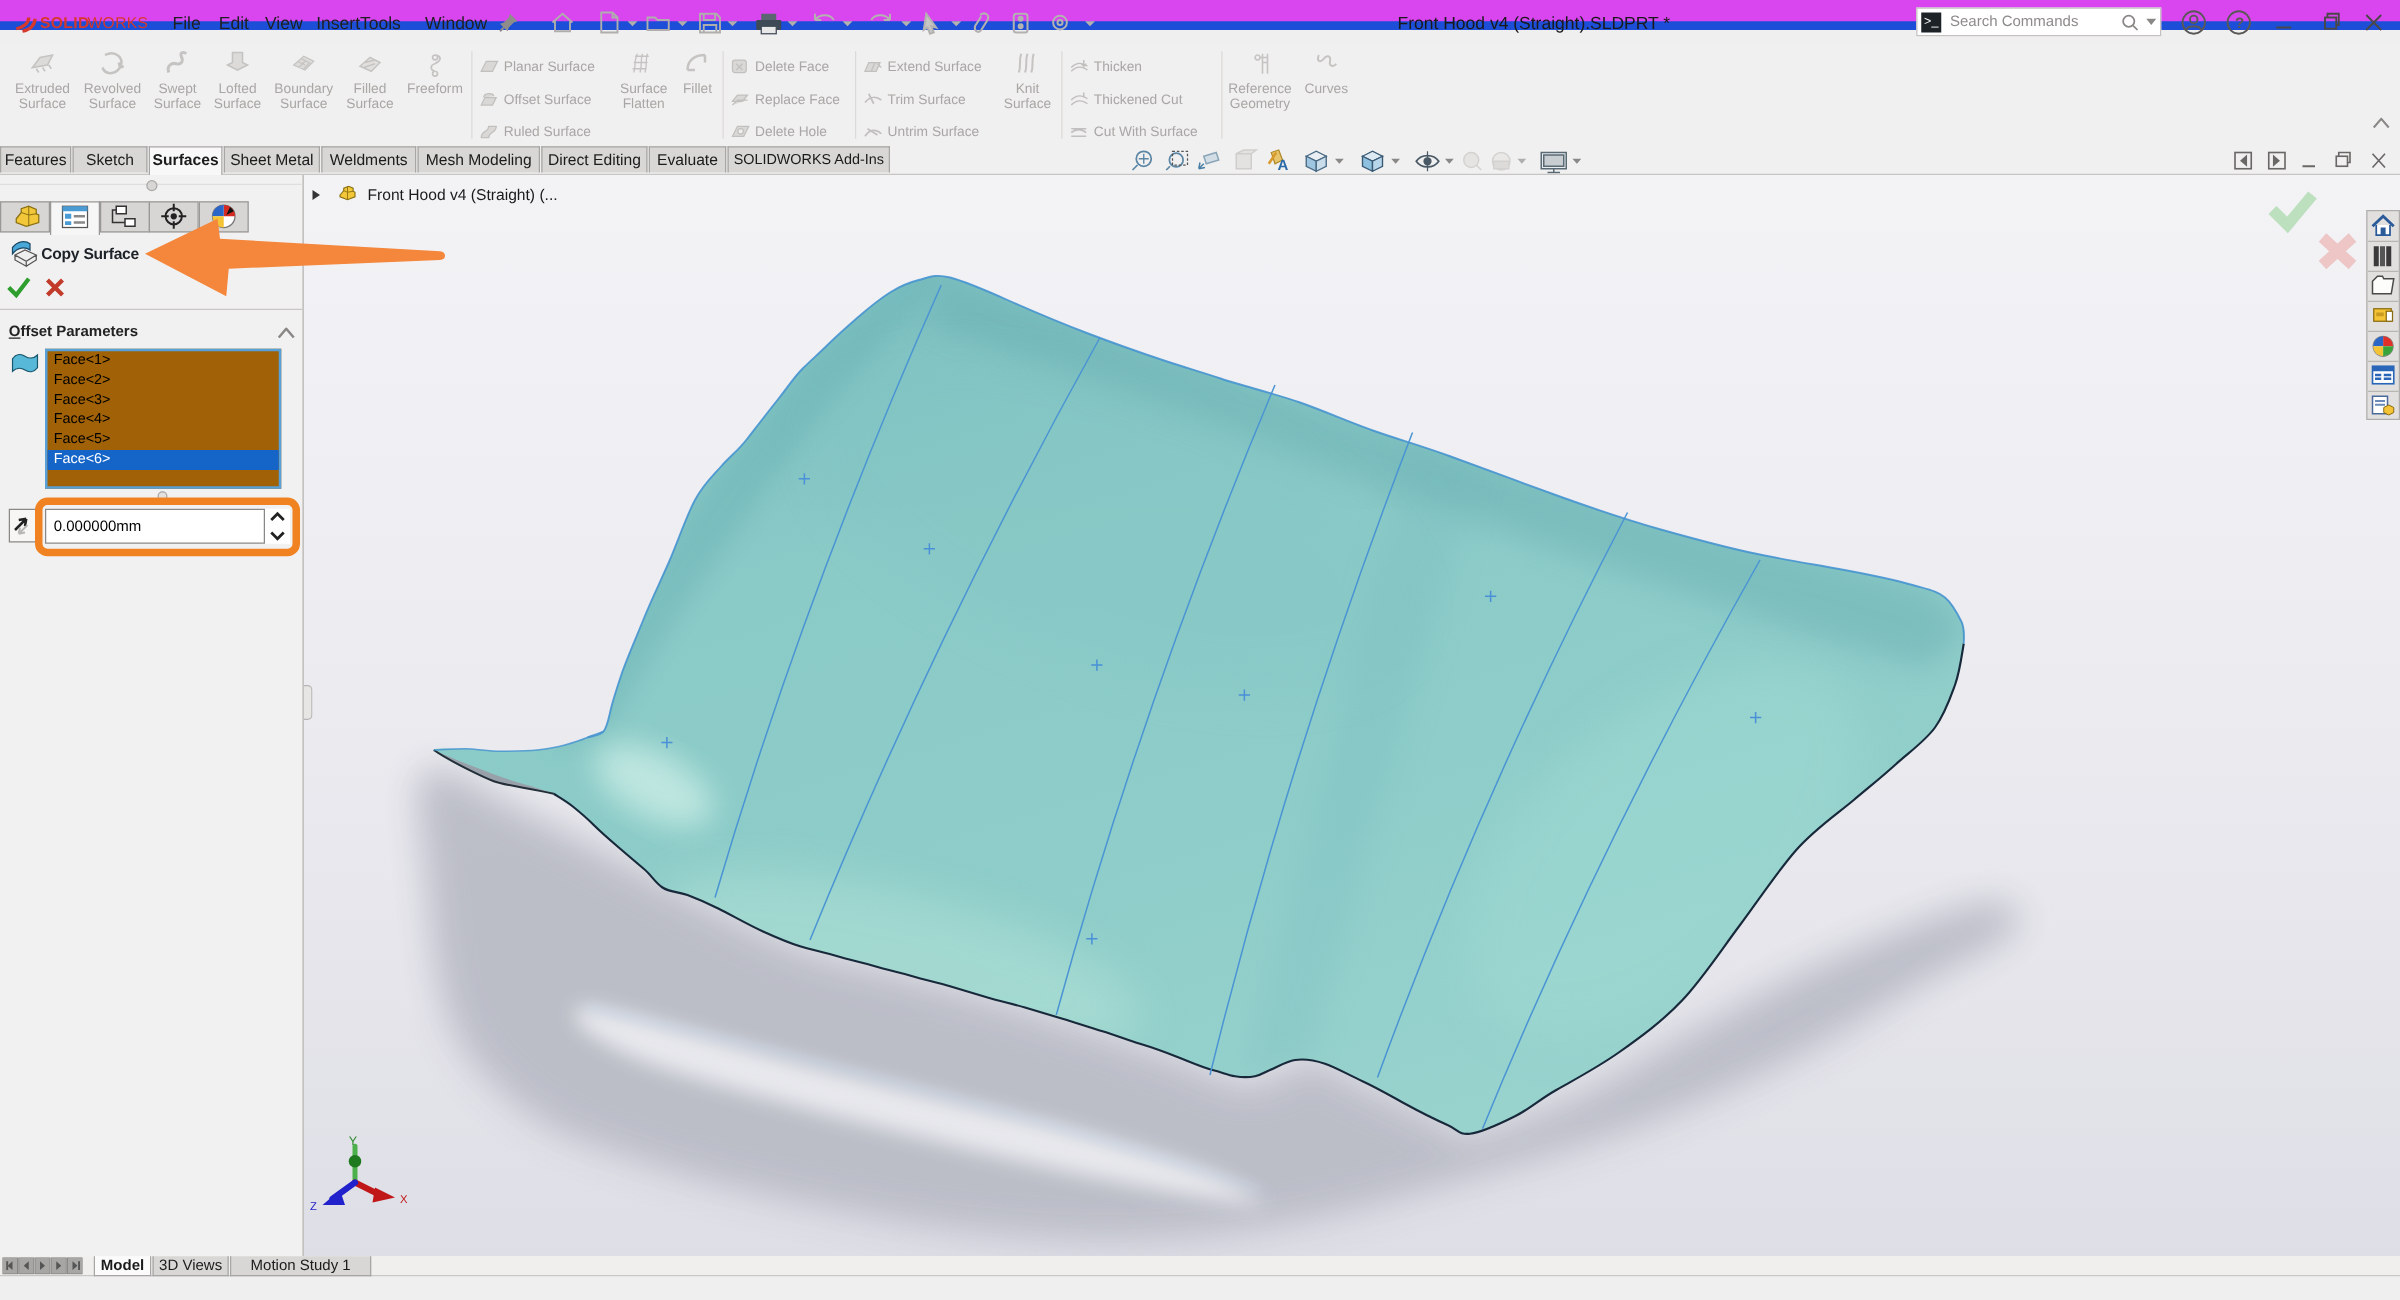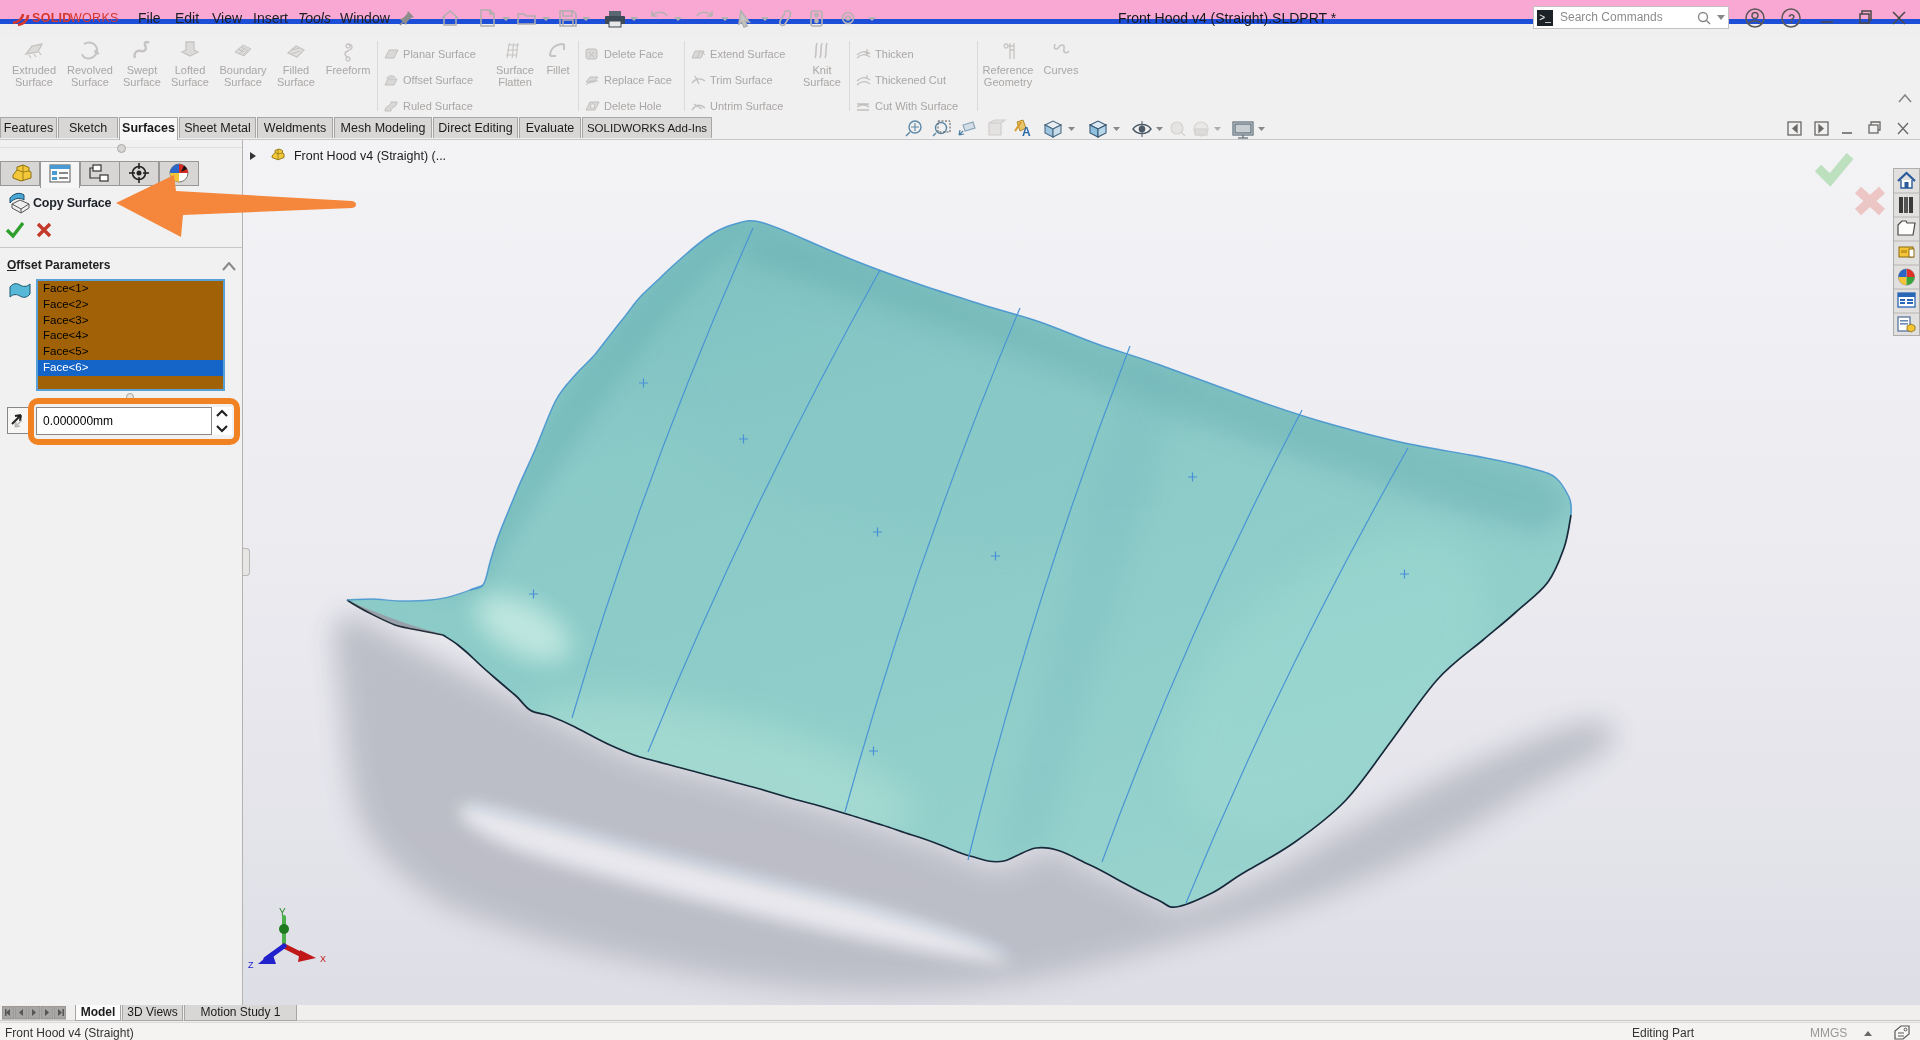--- a/index.html
+++ b/index.html
@@ -1,21 +1,21 @@
 <!DOCTYPE html>
 <html><head>
 <meta charset="utf-8">
 <style>
 * { margin:0; padding:0; box-sizing:border-box; }
 html,body { width:1920px; height:1040px; overflow:hidden; font-family:"Liberation Sans", sans-serif; }
 #app { position:relative; width:1920px; height:1040px; background:#f0efef; }
 .abs { position:absolute; }
 
 
-#titlebar { position:absolute; left:0; top:0; width:1920px; height:24px; background:#f9a8d4; border-bottom:5px solid #1d4ed8; }
+#titlebar { position:absolute; left:0; top:0; width:1920px; height:24px; background:#d946ef; border-bottom:7px solid #1d4ed8; }
 #logo { position:absolute; left:10px; top:7px; }
 .menu { position:absolute; top:0; height:36px; line-height:36px; font-size:14px; color:#1f1f1f; }
 
 
 #ribbon { position:absolute; left:0; top:36px; width:1920px; height:81px; background:#f1f0f0; }
 .rsep { position:absolute; top:5px; width:1px; height:70px; background:#dcdad8; }
 .bigbtn { position:absolute; top:4px; text-align:center; color:#a9a7a5; font-size:11px; line-height:12px; }
 .rowbtn { position:absolute; color:#a9a7a5; font-size:11px; height:16px; line-height:16px; }
 
 
@@ -56,21 +56,21 @@
   <div id="titlebar">
     <svg id="logo" width="125" height="22" viewBox="0 0 125 22">
       <path d="M3 16 C9 15 13 11 13 7 M8 18 C14 17 18 13 18 8" stroke="#d6382c" stroke-width="2.6" fill="none"></path>
       <text x="22" y="15" font-size="12.5" font-weight="bold" fill="#d6382c" letter-spacing="0.3">SOLID</text>
       <text x="60" y="15" font-size="12.5" fill="#d6382c" letter-spacing="0.3">WORKS</text>
     </svg>
     <div class="menu" style="left:138px;">File</div>
     <div class="menu" style="left:175px;">Edit</div>
     <div class="menu" style="left:212px;">View</div>
     <div class="menu" style="left:253px;text-align:center;">Insert</div>
-    <div class="menu" style="left:298px;font-style:italic;">Tools</div>
+    <div class="menu" style="left:288px;">Tools</div>
     <div class="menu" style="left:340px;">Window</div>
     <div class="menu" style="left:1118px; color:#191919;">Front Hood v4 (Straight).SLDPRT *</div>
 
     <svg class="abs" style="left:398px; top:9px;" width="18" height="18" viewBox="0 0 18 18">
         <path d="M10 2 L16 8 L13 9 L9 13 L8 16 L2 10 L5 9 L9 5 Z" fill="#8f8d8b"></path>
         <line x1="5" y1="13" x2="2" y2="16" stroke="#8f8d8b" stroke-width="1.6"></line>
       </svg>
 
     <svg class="abs" style="left:440px; top:8px;" width="450" height="21" viewBox="0 0 450 21">
       <g stroke="#b0aeac" fill="none" stroke-width="1.5">
@@ -603,25 +603,14 @@
         <path d="M30 3 L34 6.5 L30 10 Z"></path>
         <path d="M43 3 L47 6.5 L43 10 Z"></path>
         <path d="M56 3 L60 6.5 L56 10 Z M60.5 3 h1.5 v7 h-1.5 Z"></path>
       </g>
     </svg>
     <div class="btab active" style="left:75px; width:46px;">Model</div>
     <div class="btab" style="left:122px; width:61px;">3D Views</div>
     <div class="btab" style="left:184px; width:113px;">Motion Study 1</div>
   </div>
 
-  <div id="statusbar">
-    <div class="abs" style="left:5px; top:3px;">Front Hood v4 (Straight)</div>
-    <div class="abs" style="left:1632px; top:3px; font-weight:bold; font-weight:normal;">Editing Part</div>
-    <div class="abs" style="left:1810px; top:3px; color:#9a9896;">MMGS</div>
-    <div class="abs" style="left:1864px; top:8px; width:0; height:0; border-left:4px solid transparent; border-right:4px solid transparent; border-bottom:5px solid #6a6866;"></div>
-    <svg class="abs" style="left:1893px; top:2px;" width="18" height="15" viewBox="0 0 18 15">
-      <path d="M2 6 L8 1 L16 1 L16 9 L10 14 L2 14 Z" fill="#f8f7f6" stroke="#5a5856" stroke-width="1.2"></path>
-      <circle cx="12.5" cy="4.5" r="1.4" fill="none" stroke="#5a5856"></circle>
-      <path d="M5 8 h6 M5 11 h6" stroke="#5a5856" stroke-width="1"></path>
-    </svg>
-  </div>
 
 </div>
 
 </body></html>

